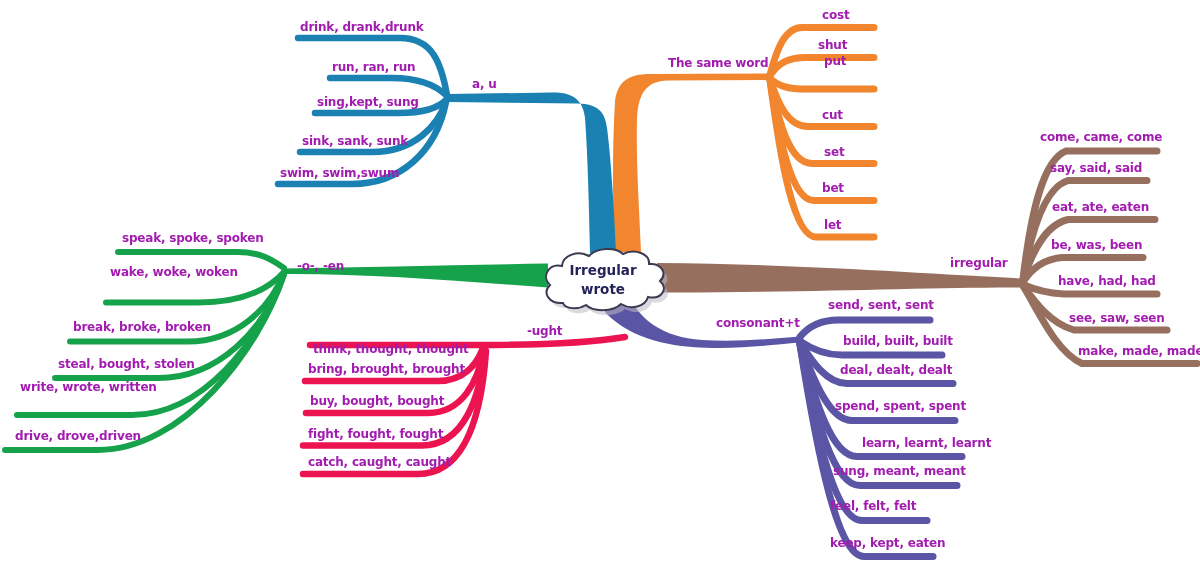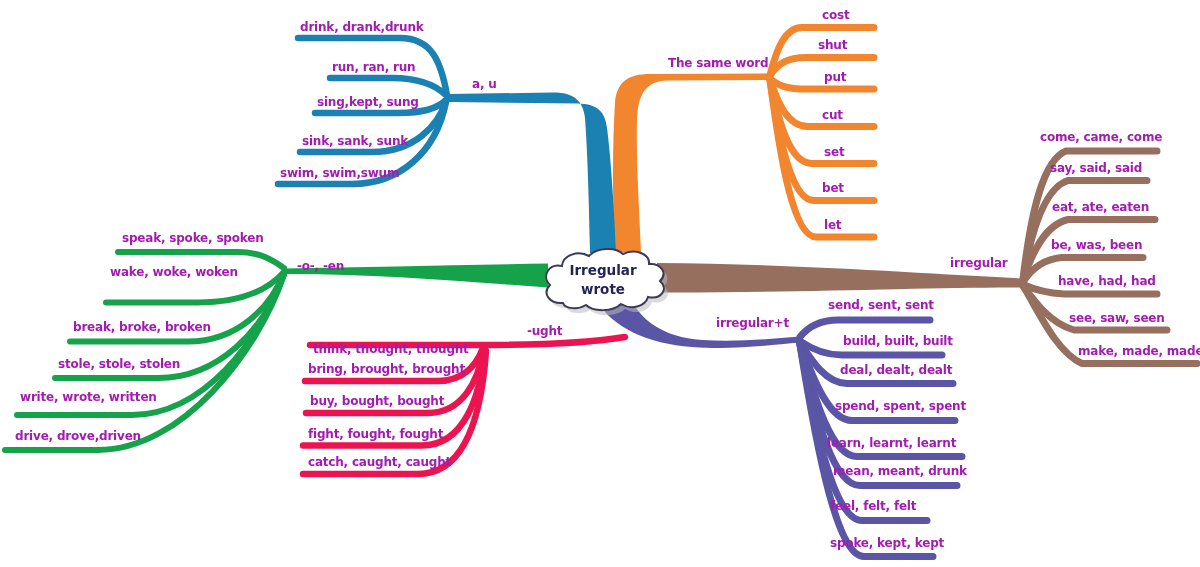--- a/index.html
+++ b/index.html
@@ -107,53 +107,53 @@
   <span class="lbl branch-lbl" style="left:472px;top:77px">a, u</span>
   <span class="lbl" style="left:300px;top:20px">drink, drank,drunk</span>
   <span class="lbl" style="left:332px;top:60px">run, ran, run</span>
   <span class="lbl" style="left:317px;top:95px">sing,kept, sung</span>
   <span class="lbl" style="left:302px;top:134px">sink, sank, sunk</span>
   <span class="lbl" style="left:280px;top:166px">swim, swim,swum</span>
 
   <span class="lbl branch-lbl" style="left:668px;top:56px">The same word</span>
   <span class="lbl" style="left:822px;top:8px">cost</span>
   <span class="lbl" style="left:818px;top:38px">shut</span>
-  <span class="lbl" style="left:824px;top:70px">put</span>
+  <span class="lbl" style="left:824px;top:54px">put</span>
   <span class="lbl" style="left:822px;top:108px">cut</span>
   <span class="lbl" style="left:824px;top:145px">set</span>
   <span class="lbl" style="left:822px;top:181px">bet</span>
   <span class="lbl" style="left:824px;top:218px">let</span>
 
   <span class="lbl branch-lbl" style="left:950px;top:256px">irregular</span>
   <span class="lbl" style="left:1040px;top:130px">come, came, come</span>
   <span class="lbl" style="left:1050px;top:161px">say, said, said</span>
   <span class="lbl" style="left:1052px;top:200px">eat, ate, eaten</span>
   <span class="lbl" style="left:1051px;top:238px">be, was, been</span>
   <span class="lbl" style="left:1058px;top:274px">have, had, had</span>
   <span class="lbl" style="left:1069px;top:311px">see, saw, seen</span>
   <span class="lbl" style="left:1078px;top:344px">make, made, made</span>
 
   <span class="lbl branch-lbl" style="left:297px;top:259px">-o-, -en</span>
   <span class="lbl" style="left:122px;top:231px">speak, spoke, spoken</span>
   <span class="lbl" style="left:110px;top:265px">wake, woke, woken</span>
   <span class="lbl" style="left:73px;top:320px">break, broke, broken</span>
-  <span class="lbl" style="left:58px;top:357px">stole, stole, stolen</span>
-  <span class="lbl" style="left:20px;top:390px">write, wrote, written</span>
+  <span class="lbl" style="left:58px;top:357px">steal, bought, stolen</span>
+  <span class="lbl" style="left:20px;top:380px">write, wrote, written</span>
   <span class="lbl" style="left:15px;top:429px">drive, drove,driven</span>
 
   <span class="lbl branch-lbl" style="left:527px;top:324px">-ught</span>
   <span class="lbl" style="left:313px;top:342px">think, thought, thought</span>
   <span class="lbl" style="left:308px;top:362px">bring, brought, brought</span>
   <span class="lbl" style="left:310px;top:394px">buy, bought, bought</span>
   <span class="lbl" style="left:308px;top:427px">fight, fought, fought</span>
   <span class="lbl" style="left:308px;top:455px">catch, caught, caught</span>
 
-  <span class="lbl branch-lbl" style="left:716px;top:316px">irregular+t</span>
+  <span class="lbl branch-lbl" style="left:716px;top:316px">consonant+t</span>
   <span class="lbl" style="left:828px;top:298px">send, sent, sent</span>
   <span class="lbl" style="left:843px;top:334px">build, built, built</span>
   <span class="lbl" style="left:840px;top:363px">deal, dealt, dealt</span>
   <span class="lbl" style="left:835px;top:399px">spend, spent, spent</span>
-  <span class="lbl" style="left:827px;top:436px">learn, learnt, learnt</span>
-  <span class="lbl" style="left:833px;top:464px">mean, meant, drunk</span>
+  <span class="lbl" style="left:862px;top:436px">learn, learnt, learnt</span>
+  <span class="lbl" style="left:833px;top:464px">sung, meant, meant</span>
   <span class="lbl" style="left:830px;top:499px">feel, felt, felt</span>
-  <span class="lbl" style="left:830px;top:536px">spoke, kept, kept</span>
+  <span class="lbl" style="left:830px;top:536px">keep, kept, eaten</span>
 
 </div>
 
 </body></html>

